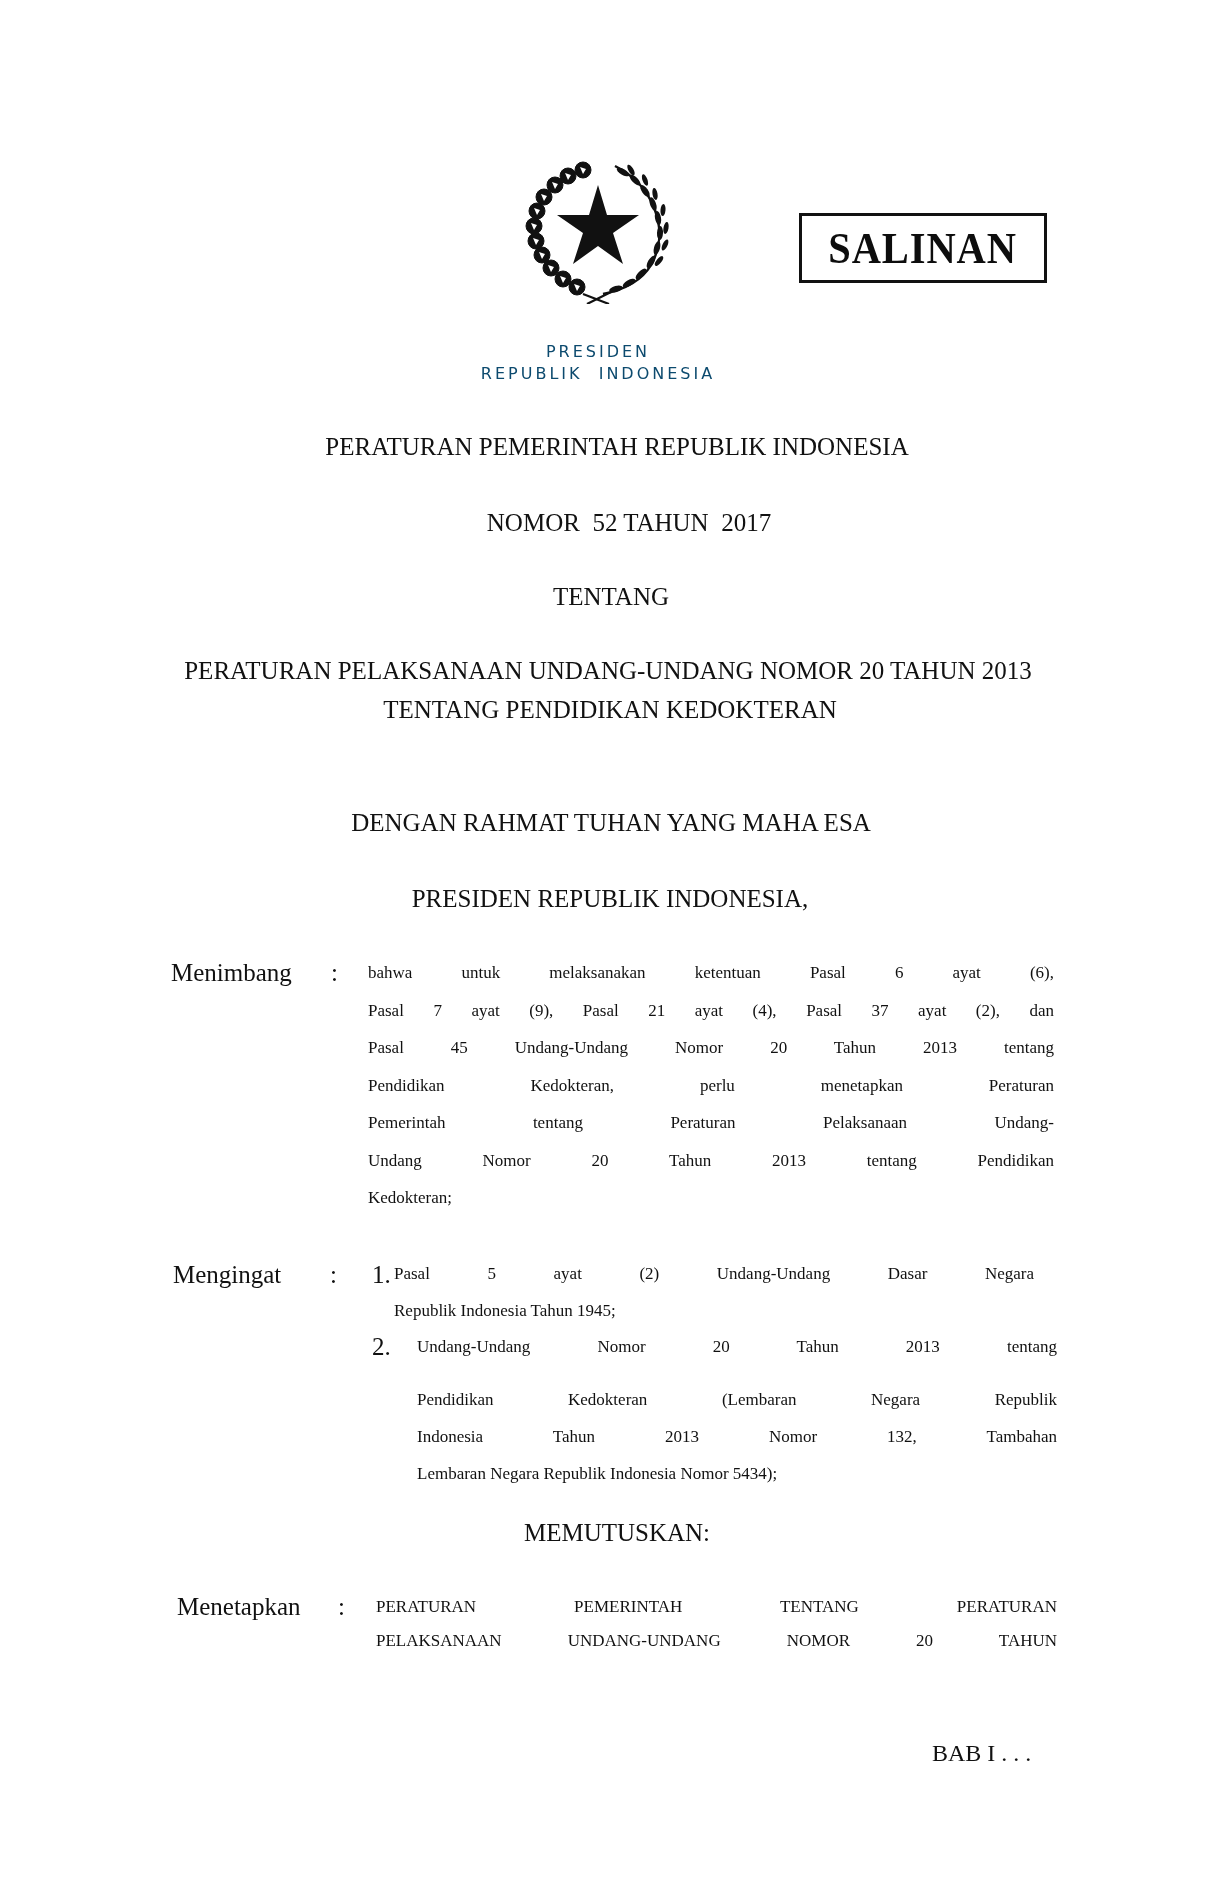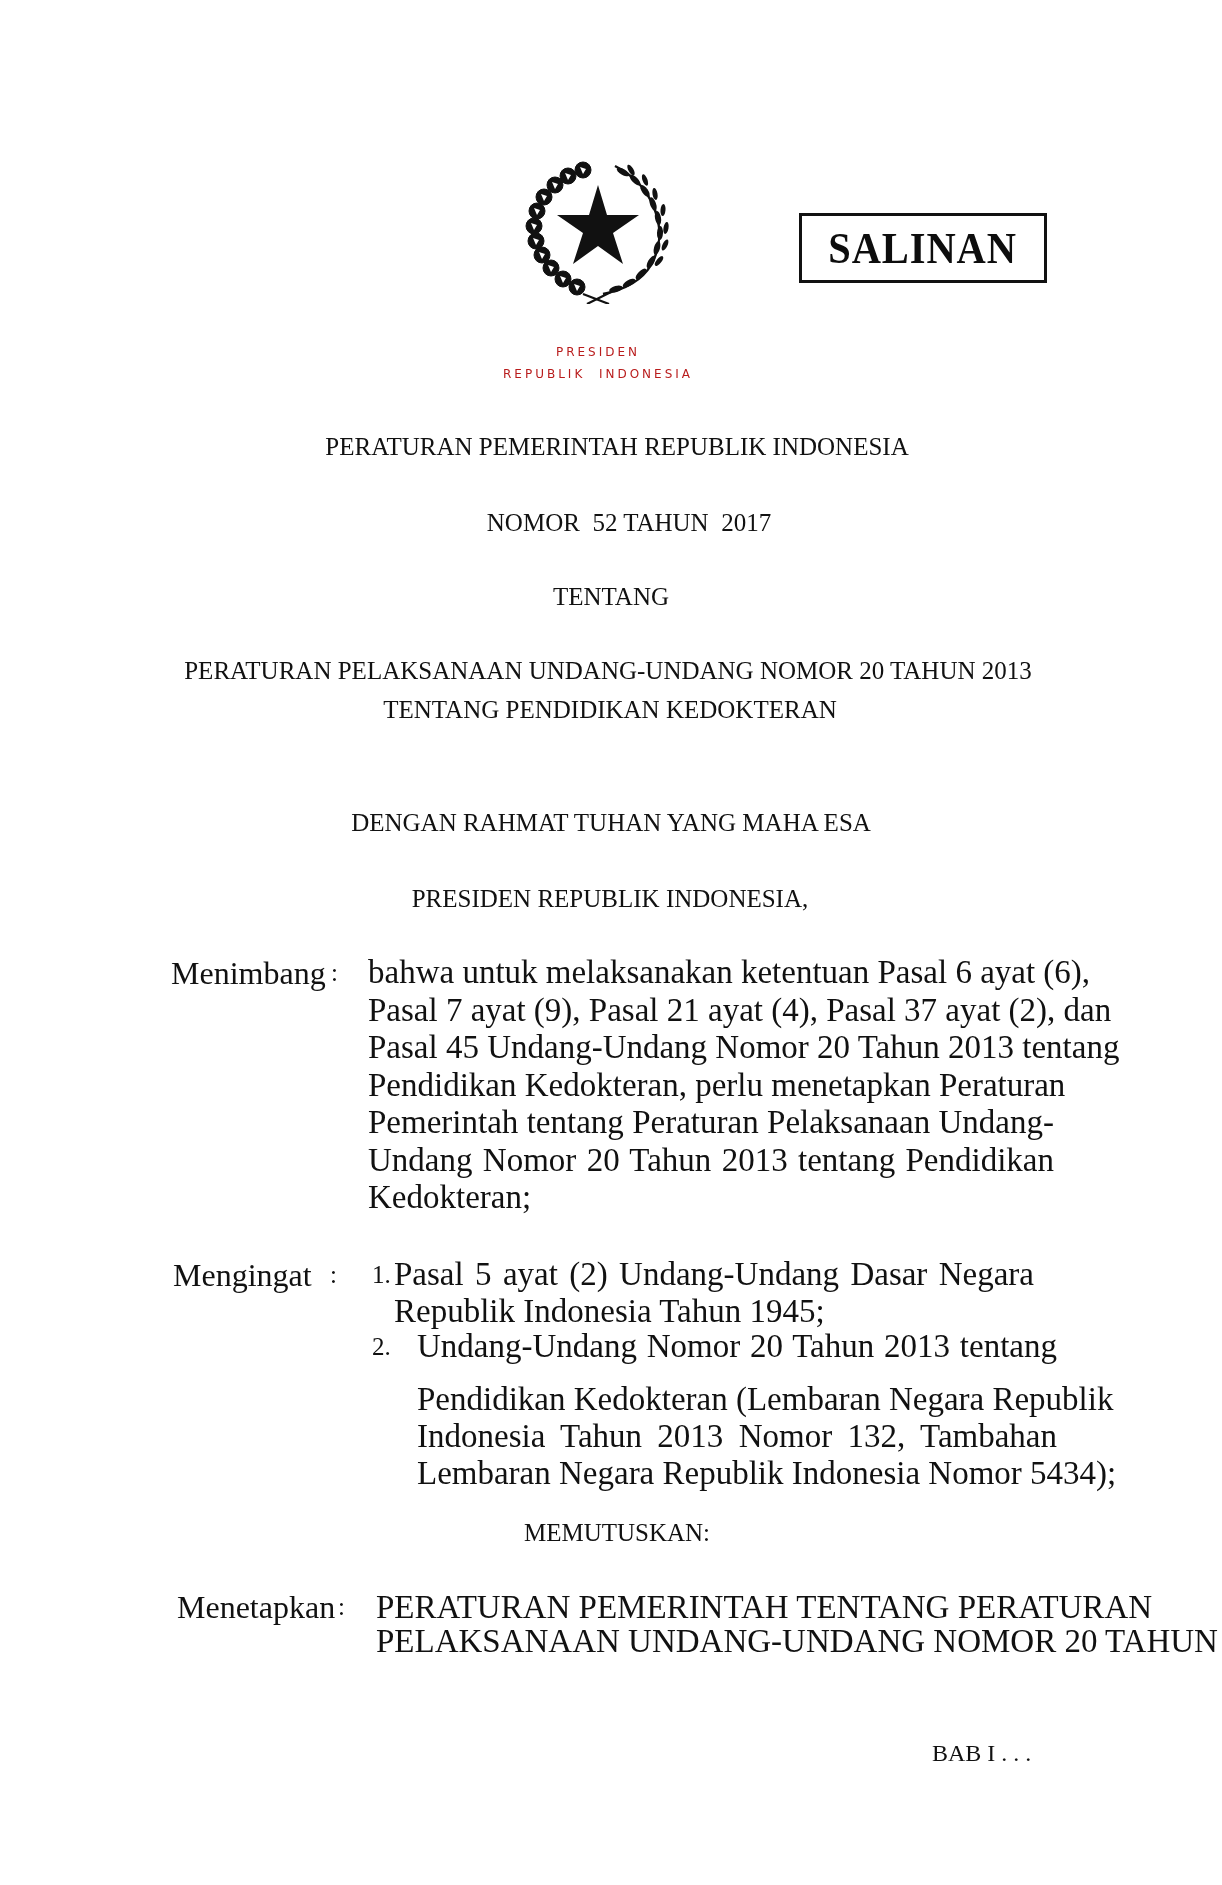--- a/index.html
+++ b/index.html
@@ -52,40 +52,40 @@
     #salinan-text {
       font-family: "Liberation Serif", "DejaVu Serif", serif;
       font-weight: bold;
       font-size: 44px;
       letter-spacing: 1px;
       transform: scaleX(0.92);
       color: #0d0d0d;
     }
     .presiden-label {
       font-family: "DejaVu Sans", "Liberation Sans", sans-serif;
-      font-size: 12px;
+      font-size: 16px;
       letter-spacing: 3px;
       line-height: 20px;
-      color: #b91c1c;
+      color: #0c4a6e;
     }
     
     .row-label {
       position: absolute;
-      font-size: 32px;
+      font-size: 25px;
       line-height: 30px;
       white-space: nowrap;
     }
     .row-colon {
       position: absolute;
       font-size: 25px;
       line-height: 30px;
     }
     .para {
       position: absolute;
-      font-size: 33px;
+      font-size: 17px;
       text-align: justify;
       text-align-last: left;
     }
     .para .ln {
       display: block;
       text-align: justify;
       text-align-last: justify;
       white-space: nowrap;
       height: 37.5px;
       line-height: 37.5px;

